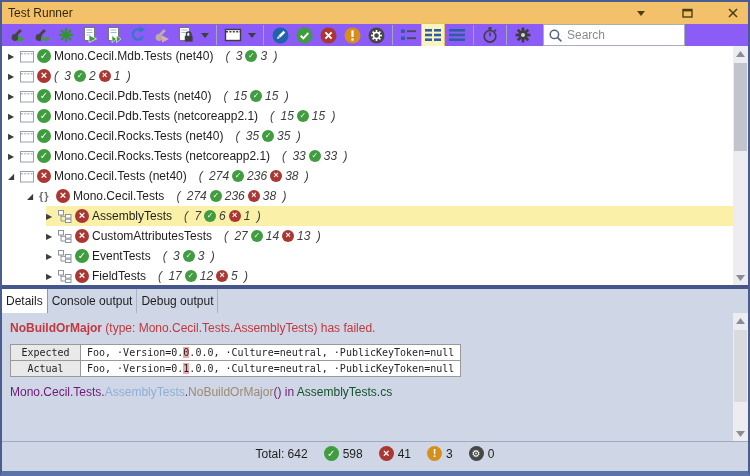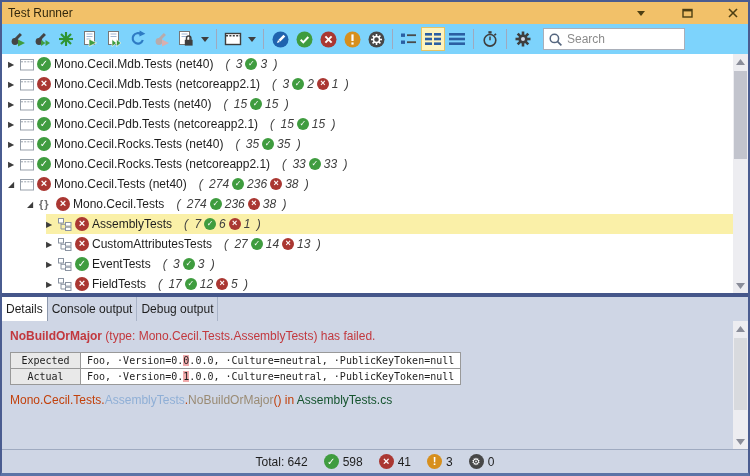--- a/index.html
+++ b/index.html
@@ -10,21 +10,21 @@
             border:2px solid #4a5c90; border-bottom:5px solid #5b73a6; background:#cfd6e5; }
 
   
   .titlebar { height:22px; background:#f2c169; display:flex; align-items:center; padding:0 6px; flex:none;gap:24px; }
   .titlebar .title { font-size:12px; color:#33280d; }
   .titlebar .spacer { flex:1; }
   .tb-btn { width:18px; height:16px; display:flex; align-items:center; justify-content:center; margin-left:4px; }
   .caret-dn { width:0; height:0; border-left:4px solid transparent; border-right:4px solid transparent; border-top:5px solid #4d3f13; }
 
   
-  .toolbar { height:30px; background:#7dd3fc; display:flex; align-items:center; padding:0 4px; flex:none; }
+  .toolbar { height:22px; background:#8b5cf6; display:flex; align-items:center; padding:0 4px; flex:none; }
   .tool { width:24px; height:24px; display:flex; align-items:center; justify-content:center; border:1px solid transparent; }
   .tool.narrow { width:14px; }
   .tool.selected { background:#fdf3bd; border:1px solid #e5c365; }
   .sep { width:1px; height:20px; background:#9fa9be; margin:0 4px; flex:none; }
   .searchbox { width:142px; height:22px; background:#fff; border:1px solid #a9afb9; display:flex; align-items:center; padding:0 4px; margin-left:8px; }
   .searchbox .ph { color:#8b8b8b; margin-left:4px; }
 
   
   .tree { flex:none; height:239px; background:#fff; position:relative; overflow:hidden; }
   .trow { height:20px; display:flex; align-items:center; width:calc(100% - 15px); }
@@ -63,21 +63,21 @@
   .content { flex:none; height:128px; position:relative; background:#cfd6e5; padding:8px 22px 0 8px; overflow:hidden; }
   .fail-line { color:#c2383e; }
   .fail-line b { font-weight:bold; }
   .msg-line { margin-top:9px; color:#1a1a1a; }
   table.diff { border-collapse:collapse; margin-top:9px; font-family:"DejaVu Sans Mono","Liberation Mono",monospace; font-size:10px; }
   table.diff td { border:1px solid #999; padding:2px 6px; }
   td.lbl { background:#e9e9e9; text-align:center; width:70px; }
   td.val { background:#fff; white-space:nowrap; }
   .hl { background:#f1abad; }
   .stack { margin-top:8px; white-space:nowrap; }
-  .c-plain { color:#c2410c;margin-top:12px; }
+  .c-plain { color:#701a75;margin-top:12px; }
   .c-class { color:#8fafd6; }
   .c-method { color:#9a8b74; }
   .c-file { color:#14532d; }
 
   
   .statusbar { height:24px; border-top:1px solid #9faac0; background:#cfd6e5; display:flex; align-items:center; padding:0 8px; gap:6px; flex:none;justify-content:center; }
   .statusbar .grp { display:flex; align-items:center; gap:4px; margin-left:10px; }
   .sb-circle { width:15px; height:15px; border-radius:50%; color:#fff; font-weight:bold; text-align:center; }
   .sb-circle.p { background:#3f9c3f; font-size:10px; line-height:15px; }
   .sb-circle.f { background:#aa3732; font-size:11px; line-height:14px; }
@@ -342,21 +342,20 @@
       <span class="indent" style="width: 6px;"></span>
       <span class="body">
         <span class="expander">▶</span>
         <span class="type-icon">
             <svg width="15" height="13">
               <rect x="0.5" y="1.5" width="13" height="10.5" fill="#fff" stroke="#98a0aa"></rect>
               <line x1="1" y1="3.8" x2="13.5" y2="3.8" stroke="#98a0aa" stroke-dasharray="2,1.2"></line>
             </svg>
           </span>
         <span class="status failed">×</span>
-        <span class="row-label">Mono.Cecil.Mdb.Tests (netcoreapp2.1)</span>
         <span class="counts">
             <span class="cnum">(&nbsp;</span>
             <span class="cnum">3</span>
             <span class="mini passed">✓</span>
             <span class="cnum">2</span>
             <span class="mini failed">×</span>
             <span class="cnum">1</span>
             <span class="cnum">&nbsp;)</span>
           </span>
       </span>

